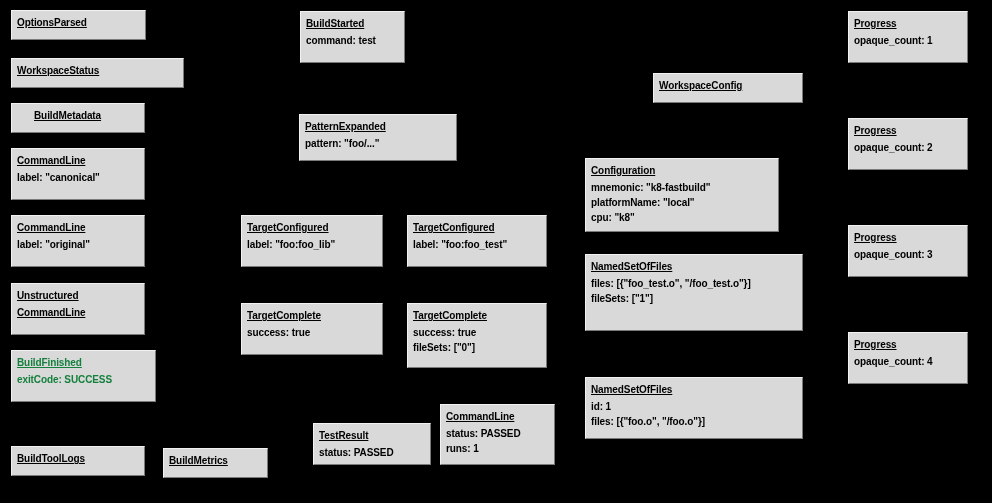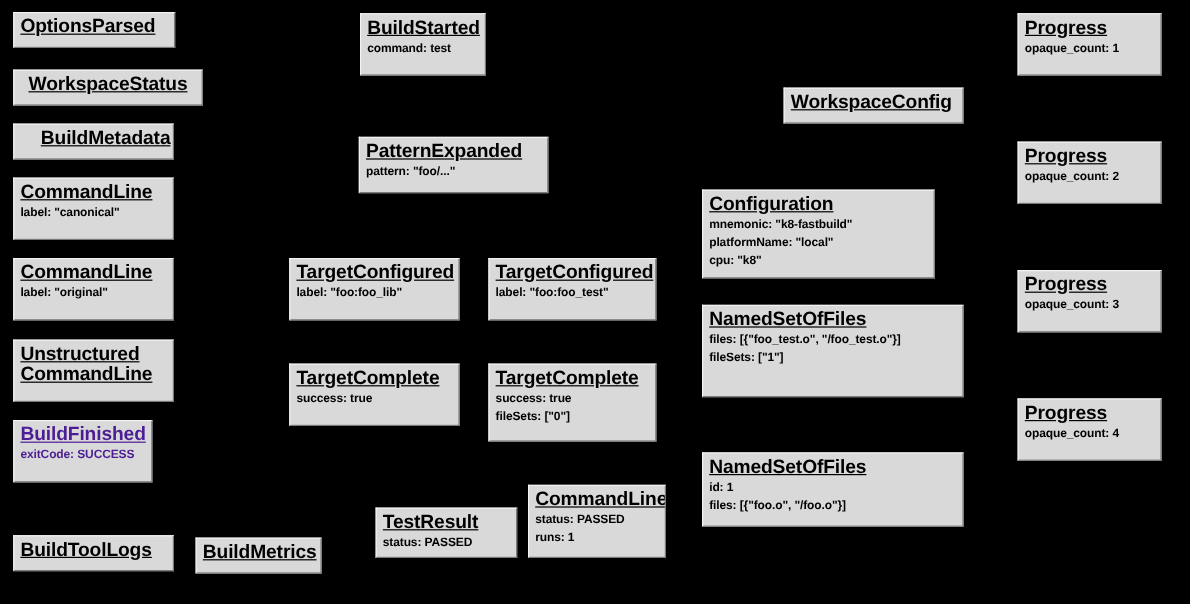--- a/index.html
+++ b/index.html
@@ -23,21 +23,21 @@
     border: 1px solid #7a7a7a;
     border-top-color: #f2f2f2;
     border-left-color: #f2f2f2;
     padding: 3px 5px 4px 5px;
     color: #000000;
     line-height: 14.5px;
     overflow: hidden;
   }
   .node-title {
     display: block;
-    font-size: 16px;
+    font-size: 10px;
     font-weight: bold;
     text-decoration: underline;
     white-space: pre-line;
     line-height: 17px;
     letter-spacing: -0.1px;
   }
   .node-fields {
     display: block;
     margin-top: 1px;
   }
@@ -50,21 +50,21 @@
     letter-spacing: -0.1px;
   }
 </style>
 </head>
 <body>
 
 <div id="canvas" style="width: 992px; height: 503px; background: rgb(0, 0, 0);">
     <div class="node" style="left: 11px; top: 10px; width: 135px; height: 30px; background: rgb(217, 217, 217); color: rgb(0, 0, 0);">
       <span class="node-title">OptionsParsed</span>
     </div>
-    <div class="node" style="left: 11px; top: 58px; width: 158px; height: 30px; background: rgb(217, 217, 217); color: rgb(0, 0, 0); text-align: center;">
+    <div class="node" style="left: 11px; top: 58px; width: 173px; height: 30px; background: rgb(217, 217, 217); color: rgb(0, 0, 0);">
       <span class="node-title">WorkspaceStatus</span>
     </div>
     <div class="node" style="left: 11px; top: 103px; width: 134px; height: 30px; background: rgb(217, 217, 217); color: rgb(0, 0, 0); padding-left: 22px;">
       <span class="node-title">BuildMetadata</span>
     </div>
     <div class="node" style="left: 11px; top: 148px; width: 134px; height: 52px; background: rgb(217, 217, 217); color: rgb(0, 0, 0);">
       <span class="node-title">CommandLine</span>
       <span class="node-fields">
         <span class="node-field">label: "canonical"</span>
       </span>
@@ -72,21 +72,21 @@
     <div class="node" style="left: 11px; top: 215px; width: 134px; height: 52px; background: rgb(217, 217, 217); color: rgb(0, 0, 0);">
       <span class="node-title">CommandLine</span>
       <span class="node-fields">
         <span class="node-field">label: "original"</span>
       </span>
     </div>
     <div class="node" style="left: 11px; top: 283px; width: 134px; height: 52px; background: rgb(217, 217, 217); color: rgb(0, 0, 0);">
       <span class="node-title">Unstructured
 CommandLine</span>
     </div>
-    <div class="node" style="left: 11px; top: 350px; width: 116px; height: 52px; background: rgb(217, 217, 217); color: #4c1d95;">
+    <div class="node" style="left: 11px; top: 350px; width: 145px; height: 52px; background: rgb(217, 217, 217); color: #15803d;">
       <span class="node-title">BuildFinished</span>
       <span class="node-fields">
         <span class="node-field">exitCode: SUCCESS</span>
       </span>
     </div>
     <div class="node" style="left: 11px; top: 446px; width: 134px; height: 30px; background: rgb(217, 217, 217); color: rgb(0, 0, 0);">
       <span class="node-title">BuildToolLogs</span>
     </div>
     <div class="node" style="left: 163px; top: 448px; width: 105px; height: 30px; background: rgb(217, 217, 217); color: rgb(0, 0, 0);">
       <span class="node-title">BuildMetrics</span>

